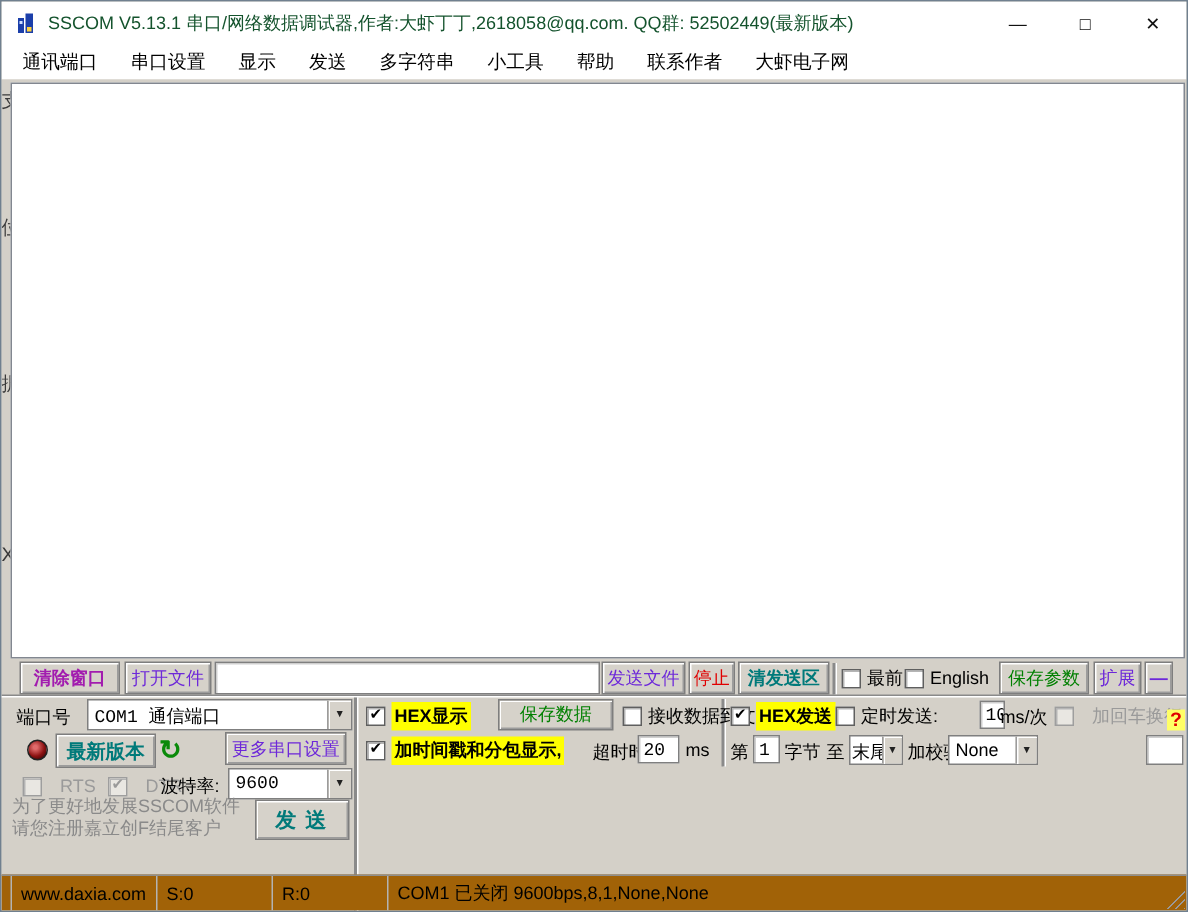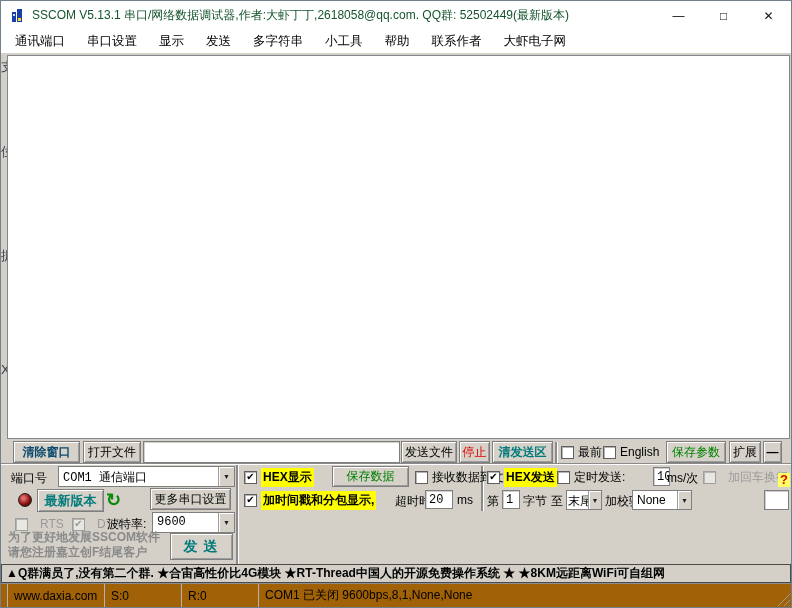--- a/index.html
+++ b/index.html
@@ -31,21 +31,21 @@
   .tri-down { position:absolute; bottom:7px; left:4px; width:0; height:0;
               border-left:4px solid transparent; border-right:4px solid transparent;
               border-top:5px solid #9d9d9d; }
 
   .fragment { position:absolute; left:0; width:7px; overflow:hidden; font-size:13px;
               color:#3a3a3a; white-space:nowrap; }
 
   
   .btn { position:absolute; height:22px; background:#d6d2ca; border:1px solid #7e7e7e;
          box-shadow:inset 1px 1px 0 #ffffff, inset -1px -1px 0 #9c9c9c;
-         font-size:12px; color:#000000; display:flex; align-items:center; justify-content:center;
+         font-size:12px; color:#6d28d9; display:flex; align-items:center; justify-content:center;
          white-space:nowrap; }
   .field { position:absolute; background:#fff; border:1px solid #7f7f7f;
            box-shadow:inset 1px 1px 0 #cfcfcf; font-size:12px; padding:2px 3px;
            white-space:nowrap; overflow:hidden; }
   .mono { font-family:"Liberation Mono", monospace; }
   .cb { position:absolute; height:20px; display:flex; align-items:center; gap:4px;
         font-size:12px; color:#000; white-space:nowrap; }
   .cb .box { width:13px; height:13px; background:#fff; border:1px solid #5f5f5f;
              box-shadow:inset 1px 1px 0 #b5b5b5; display:flex; align-items:center;
              justify-content:center; font-size:10px; line-height:1; color:#000; flex:0 0 auto; }
@@ -58,32 +58,32 @@
   .combo .val { flex:1; font-size:12px; padding:2px 4px; white-space:nowrap; overflow:hidden; }
   .combo .drop { width:16px; background:#d6d2ca; border-left:1px solid #9c9c9c;
                  box-shadow:inset 1px 1px 0 #fff; display:flex; align-items:center;
                  justify-content:center; font-size:7px; color:#222; }
 
   .hline { position:absolute; left:0; right:0; top:410px; height:2px;
            border-top:1px solid #8a8a8a; border-bottom:1px solid #fff; }
   .vdiv  { position:absolute; width:2px; background:#8a8a8a; box-shadow:1px 0 0 #fff; }
 
   
-  .maroon { color:#0c4a6e; font-weight:bold;font-family:Liberation Mono, monospace; }
+  .maroon { color:#a21caf; font-weight:bold;font-family:Liberation Mono, monospace; }
   .red    { color:#e00000; }
   .teal   { color:#007a7a; font-weight:bold; }
   .green  { color:#008000; }
 
   .led { position:absolute; width:14px; height:14px; border-radius:50%;
          background:radial-gradient(circle at 38% 35%, #e06a6a 0 12%, #8c1212 55%, #1a0000 100%);
          border:1px solid #222; }
   .refresh { position:absolute; font-size:18px; font-weight:bold; color:#0a8a0a; line-height:1; }
 
   .promo { position:absolute; left:7px; top:477px; width:162px; font-size:12px; color:#8a8a8a;
-           line-height:15px; white-space:nowrap; overflow:hidden;font-weight:bold; }
+           line-height:15px; white-space:nowrap; overflow:hidden; }
   .send-big { position:absolute; left:169px; top:480px; width:63px; height:27px;
               font-size:14px; letter-spacing:6px; padding-left:4px; }
 
   .send-area { position:absolute; left:237px; top:455px; width:551px; height:54px; background:#fff;
                border:1px solid #7f7f7f; }
   .send-area .text { font-family:"Liberation Mono", monospace; font-size:12px; padding:2px 4px; }
   .send-area .vscroll { width:15px; background:#f4f4f4; border-left:1px solid #e0e0e0; }
 
   .helpq { position:absolute; font-size:13px; font-weight:bold; color:#e00000;
            background:#ffff66; padding:0 2px; line-height:14px; }
@@ -235,21 +235,20 @@
       <span class="drop">▼</span>
     </div>
 
     <div class="promo">
       <div>为了更好地发展SSCOM软件</div>
       <div>请您注册嘉立创F结尾客户</div>
     </div>
     <div class="btn teal send-big">发送</div>
 
 
-    <div class="banner">▲Q群满员了,没有第二个群. ★合宙高性价比4G模块 ★RT-Thread中国人的开源免费操作系统 ★ ★8KM远距离WiFi可自组网</div>
 
     <div class="statusbar">
       <div class="sb-panel sb-first">www.daxia.com</div>
       <div class="sb-panel sb-s">S:0</div>
       <div class="sb-panel sb-r">R:0</div>
       <div class="sb-panel sb-port">COM1 已关闭  9600bps,8,1,None,None</div>
       <div class="grip"></div>
     </div>
 
   </div>

